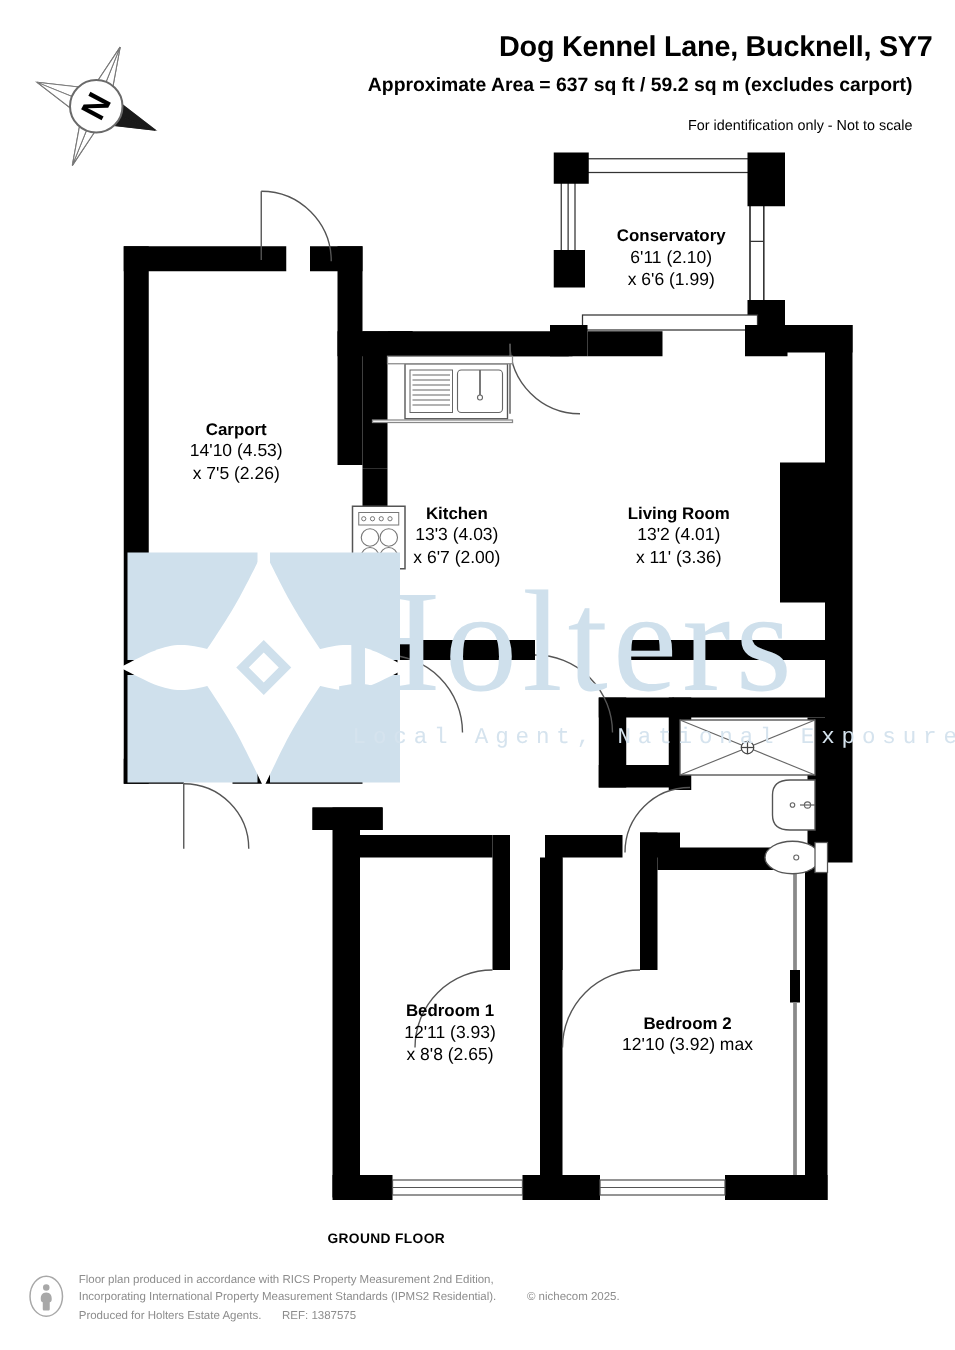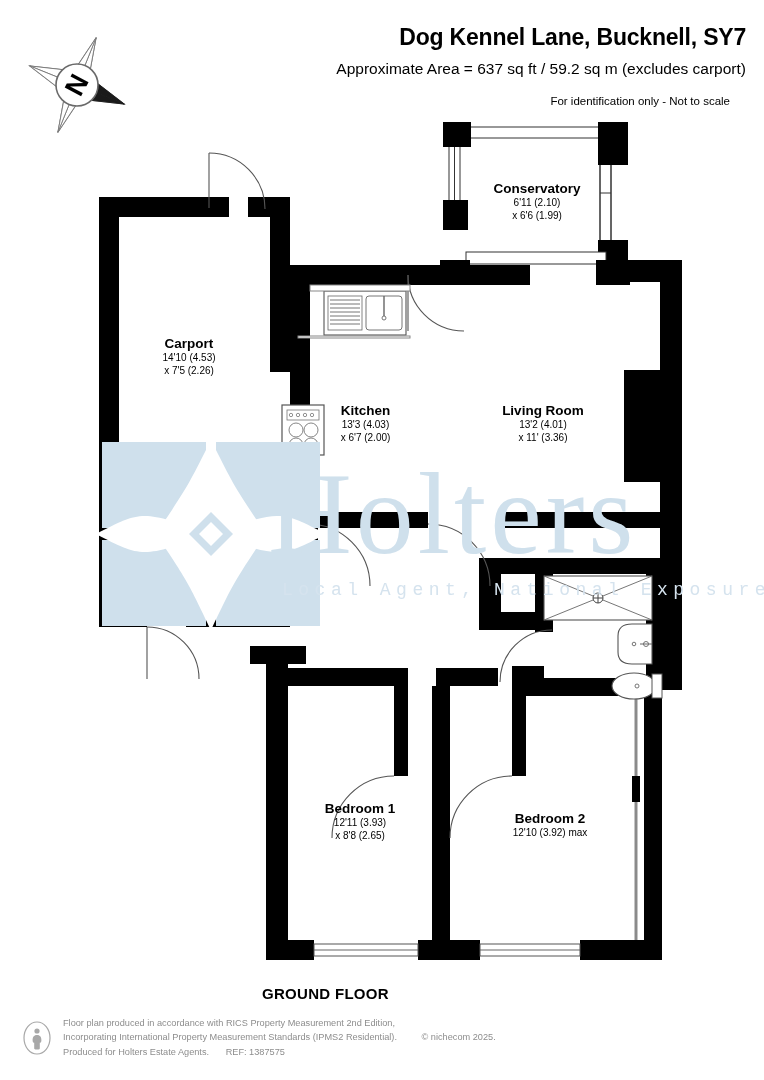--- a/index.html
+++ b/index.html
@@ -26,23 +26,23 @@
   }
   #title {
     font-size: 23px;
     font-weight: bold;
     letter-spacing: -0.2px;
     line-height: 1.15;
     margin: 0 0 10px 0;
   }
   #subtitle {
     font-size: 15.5px;
-    font-weight: normal;
+    font-weight: bold;
     line-height: 1.2;
-    margin: 0 0 7px 0;
+    margin: 0 16px 7px 0;
   }
   #notice {
     font-size: 11.5px;
     line-height: 1.2;
     margin: 16px;
   }
 
   
   #compass {
     position: absolute;
@@ -91,30 +91,30 @@
     text-align: center;
     line-height: 1.28;
     white-space: nowrap;
   }
   .room-name {
     font-size: 13.5px;
     font-weight: bold;
     display: block;
   }
   .room-dim {
-    font-size: 10px;
+    font-size: 14px;
     font-weight: normal;
     display: block;
   }
 
   
   #floor-caption {
     position: absolute;
     left: 262px; top: 985px;
-    font-size: 15px;
+    font-size: 11px;
     font-weight: bold;
     letter-spacing: 0.3px;
   }
 
   
   #footer {
     position: absolute;
     left: 22px; top: 1016px;
     width: 720px;
     display: flex;

